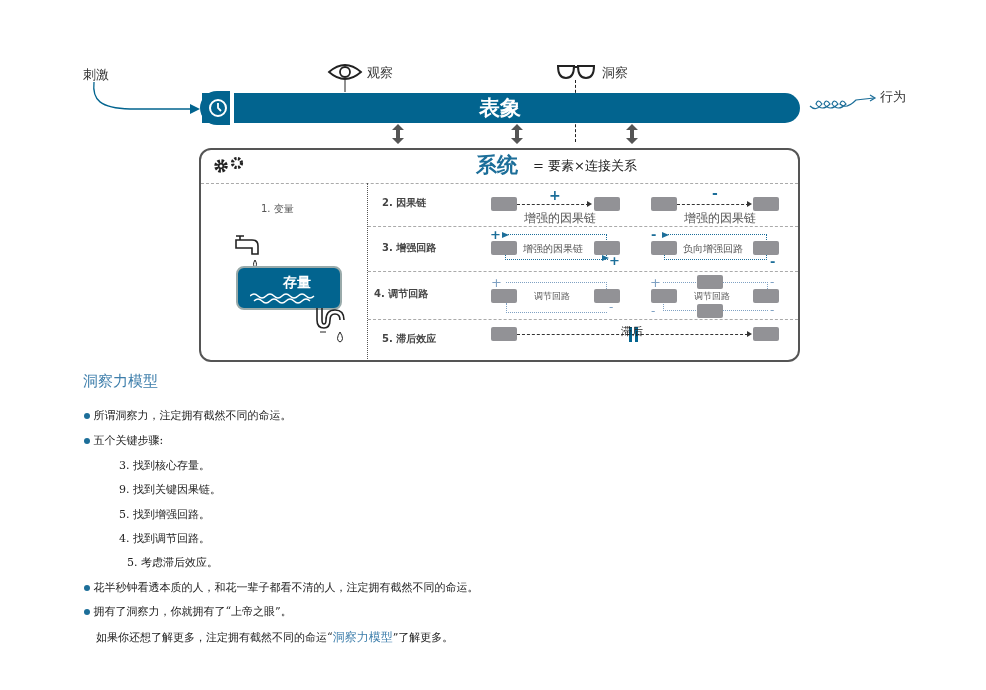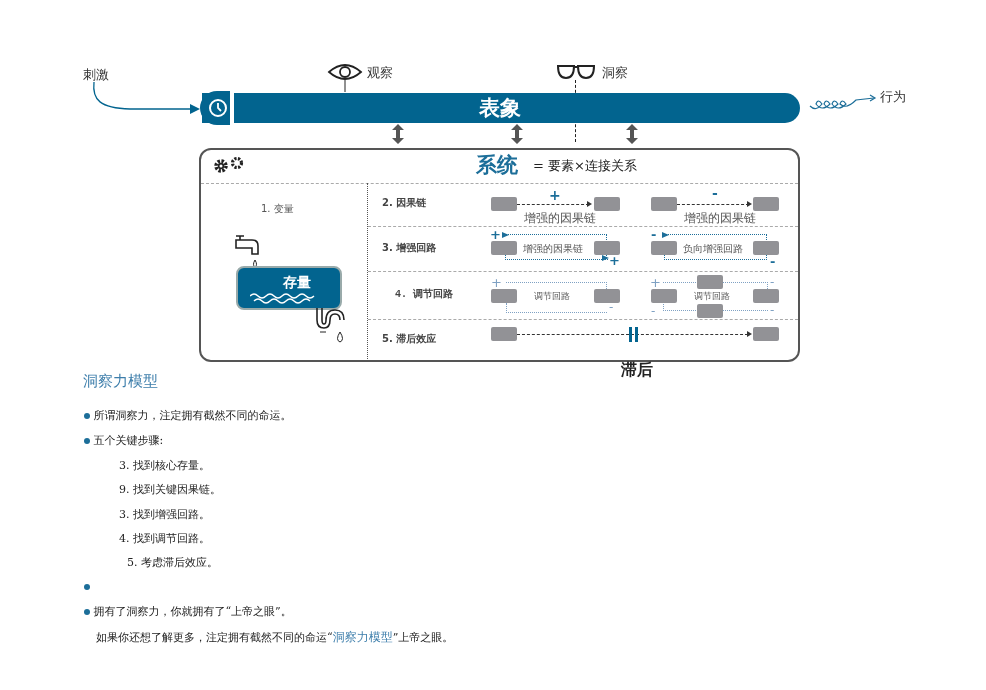--- a/index.html
+++ b/index.html
@@ -140,21 +140,21 @@
 <div class="abs" style="left:664px;top:234px;width:102px;height:23px;border-top:1px dotted #1c6e99;border-right:1px dotted #1c6e99;"></div>
 <div class="abs" style="left:664px;top:248px;width:102px;height:11px;border-bottom:1px dotted #1c6e99;border-left:1px dotted #1c6e99;"></div>
 <svg class="abs" style="left:660px;top:230px;" width="10" height="10">
     <path d="M2 2 L9 5 L2 8 Z" fill="#1c6e99"></path>
   </svg>
 <div class="abs box" style="left:651px;top:241px;"></div>
 <div class="abs midtxt" style="left:683px;top:242px;">负向增强回路</div>
 <div class="abs box" style="left:753px;top:241px;"></div>
 <div class="abs blue" style="left:770px;top:254px;font-size:13px;">-</div>
 
-<div class="abs rowlbl" style="left:395px;top:287px;font-family:Liberation Mono, monospace;">4. 调节回路</div>
+<div class="abs rowlbl" style="left:374px;top:287px;">4. 调节回路</div>
 <div class="abs lightblue" style="left:491px;top:275px;font-size:13px;">+</div>
 <div class="abs" style="left:506px;top:282px;width:100px;height:10px;border-top:1px dotted #7fa1c3;border-right:1px dotted #7fa1c3;"></div>
 <div class="abs" style="left:506px;top:303px;width:100px;height:9px;border-bottom:1px dotted #7fa1c3;border-left:1px dotted #7fa1c3;"></div>
 <div class="abs box" style="left:491px;top:289px;"></div>
 <div class="abs midtxt" style="left:534px;top:290px;font-size:9px;">调节回路</div>
 <div class="abs box" style="left:594px;top:289px;"></div>
 <div class="abs lightblue" style="left:609px;top:300px;font-size:12px;">-</div>
 
 <div class="abs lightblue" style="left:650px;top:275px;font-size:13px;">+</div>
 <div class="abs lightblue" style="left:651px;top:304px;font-size:12px;">-</div>
@@ -168,31 +168,31 @@
 <div class="abs lightblue" style="left:770px;top:275px;font-size:12px;">-</div>
 <div class="abs lightblue" style="left:770px;top:303px;font-size:12px;">-</div>
 
 <div class="abs rowlbl" style="left:382px;top:332px;">5. 滞后效应</div>
 <div class="abs box" style="left:491px;top:327px;"></div>
 <div class="abs" style="left:517px;top:334px;width:231px;border-top:1px dashed #333;"></div>
 <div class="abs" style="left:747px;top:331px;width:0;height:0;border-left:5px solid #333;border-top:3px solid transparent;border-bottom:3px solid transparent;"></div>
 <div class="abs box" style="left:753px;top:327px;"></div>
 <div class="abs" style="left:629px;top:327px;width:3px;height:15px;background:#02648f;"></div>
 <div class="abs" style="left:635px;top:327px;width:3px;height:15px;background:#02648f;"></div>
-<div class="abs" style="left:621px;top:360px;font-size:16px;color:#222;font-weight:bold;">滞后</div>
+<div class="abs" style="left:621px;top:324px;font-size:11px;color:#222;font-weight:normal;">滞后</div>
 
 <div class="abs section-title">洞察力模型</div>
 
 <div class="abs bullet-line" style="left:84px;top:408px;"><span class="dot"></span>&nbsp;<span>所谓洞察力，注定拥有截然不同的命运。</span></div>
 <div class="abs bullet-line" style="left:84px;top:433px;"><span class="dot"></span>&nbsp;<span>五个关键步骤:</span></div>
 
 <div class="abs bullet-line" style="left:119px;top:458px;">3. 找到核心存量。</div>
 <div class="abs bullet-line" style="left:119px;top:482px;">9. 找到关键因果链。</div>
-<div class="abs bullet-line" style="left:119px;top:507px;">3. 找到增强回路。</div>
+<div class="abs bullet-line" style="left:119px;top:507px;">5. 找到增强回路。</div>
 <div class="abs bullet-line" style="left:119px;top:531px;">4. 找到调节回路。</div>
 <div class="abs bullet-line" style="left:127px;top:555px;">5. 考虑滞后效应。</div>
 
-<div class="abs bullet-line" style="left:84px;top:580px;"><span class="dot"></span>&nbsp;</div>
+<div class="abs bullet-line" style="left:84px;top:580px;"><span class="dot"></span>&nbsp;<span>花半秒钟看透本质的人，和花一辈子都看不清的人，注定拥有截然不同的命运。</span></div>
 <div class="abs bullet-line" style="left:84px;top:604px;"><span class="dot"></span>&nbsp;<span>拥有了洞察力，你就拥有了“上帝之眼”。</span></div>
 
 <div class="abs bullet-line" style="left:96px;top:629px;">
-  <span>如果你还想了解更多，注定拥有截然不同的命运“</span><span style="color:#3d7eab;font-family:'DejaVu Sans',sans-serif;font-size:12px;">洞察力模型</span><span>”上帝之眼。</span>
+  <span>如果你还想了解更多，注定拥有截然不同的命运“</span><span style="color:#3d7eab;font-family:'DejaVu Sans',sans-serif;font-size:12px;">洞察力模型</span><span>”了解更多。</span>
 </div>
 
 </body></html>

